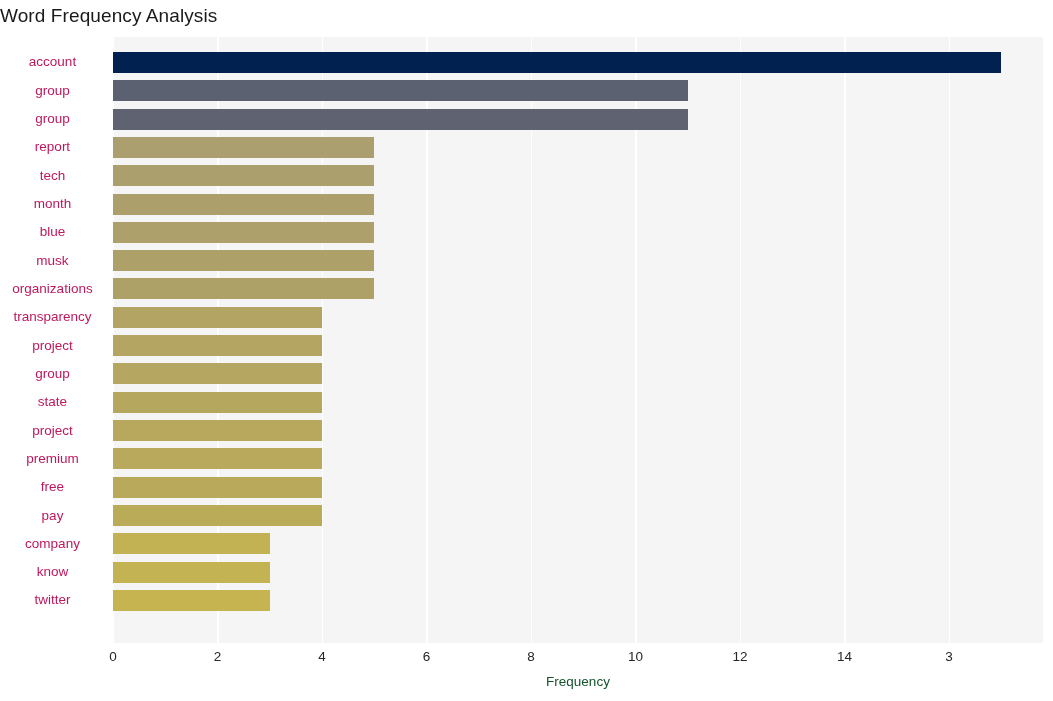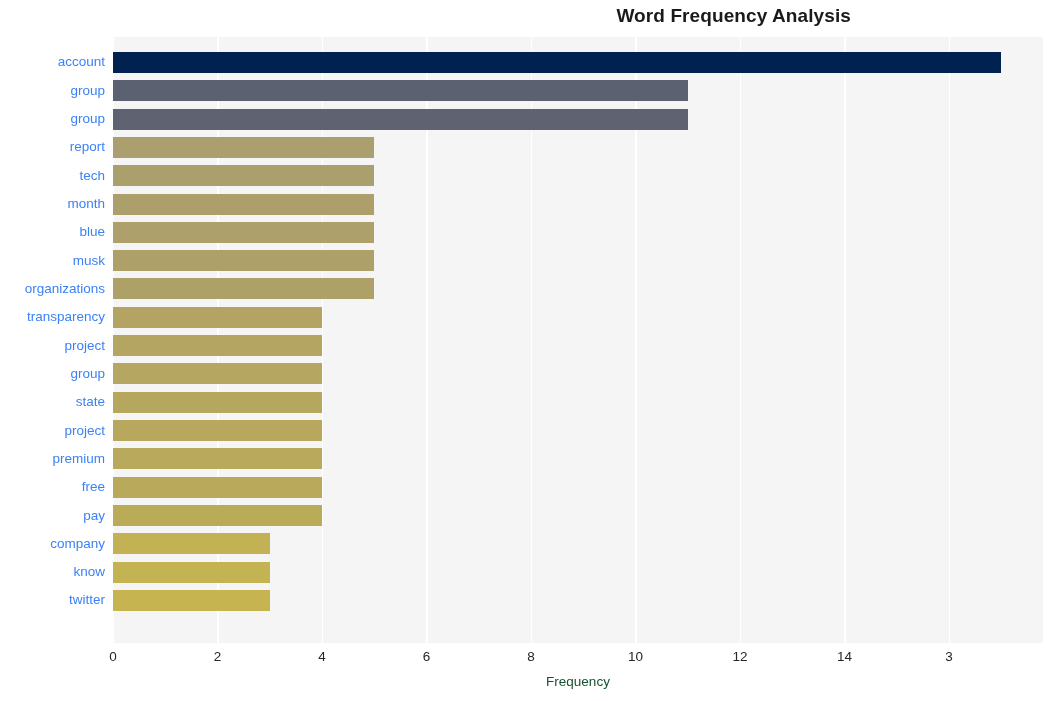--- a/index.html
+++ b/index.html
@@ -21,23 +21,23 @@
     height: 701px;
     background: #ffffff;
   }
 
   
   #chart-title {
     position: absolute;
     left: 0;
     top: 5px;
     width: 851px;
-    text-align: right;
+    text-align: left;
     font-size: 19px;
-    font-weight: bold;
+    font-weight: normal;
     color: #1a1a1a;
     letter-spacing: 0.1px;
   }
 
   
   #plot-area {
     position: absolute;
     left: 113px;
     top: 37px;
     width: 930px;
@@ -80,23 +80,23 @@
     position: absolute;
     left: 0;
     top: 37px;
     width: 105px;
     height: 606px;
   }
   .ylabel {
     position: absolute;
     right: 0;
     width: 105px;
-    text-align: right;
+    text-align: center;
     font-size: 13.5px;
-    color: #3b82f6;
+    color: #be185d;
     line-height: 14px;
   }
 
   
   #xticks {
     position: absolute;
     left: 113px;
     top: 643px;
     width: 930px;
     height: 24px;

